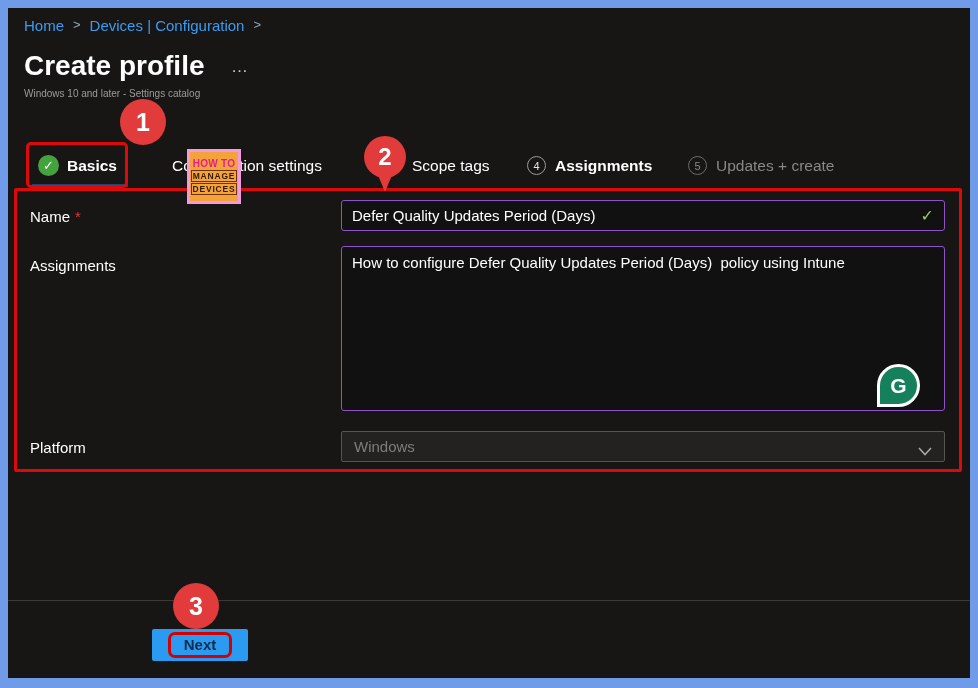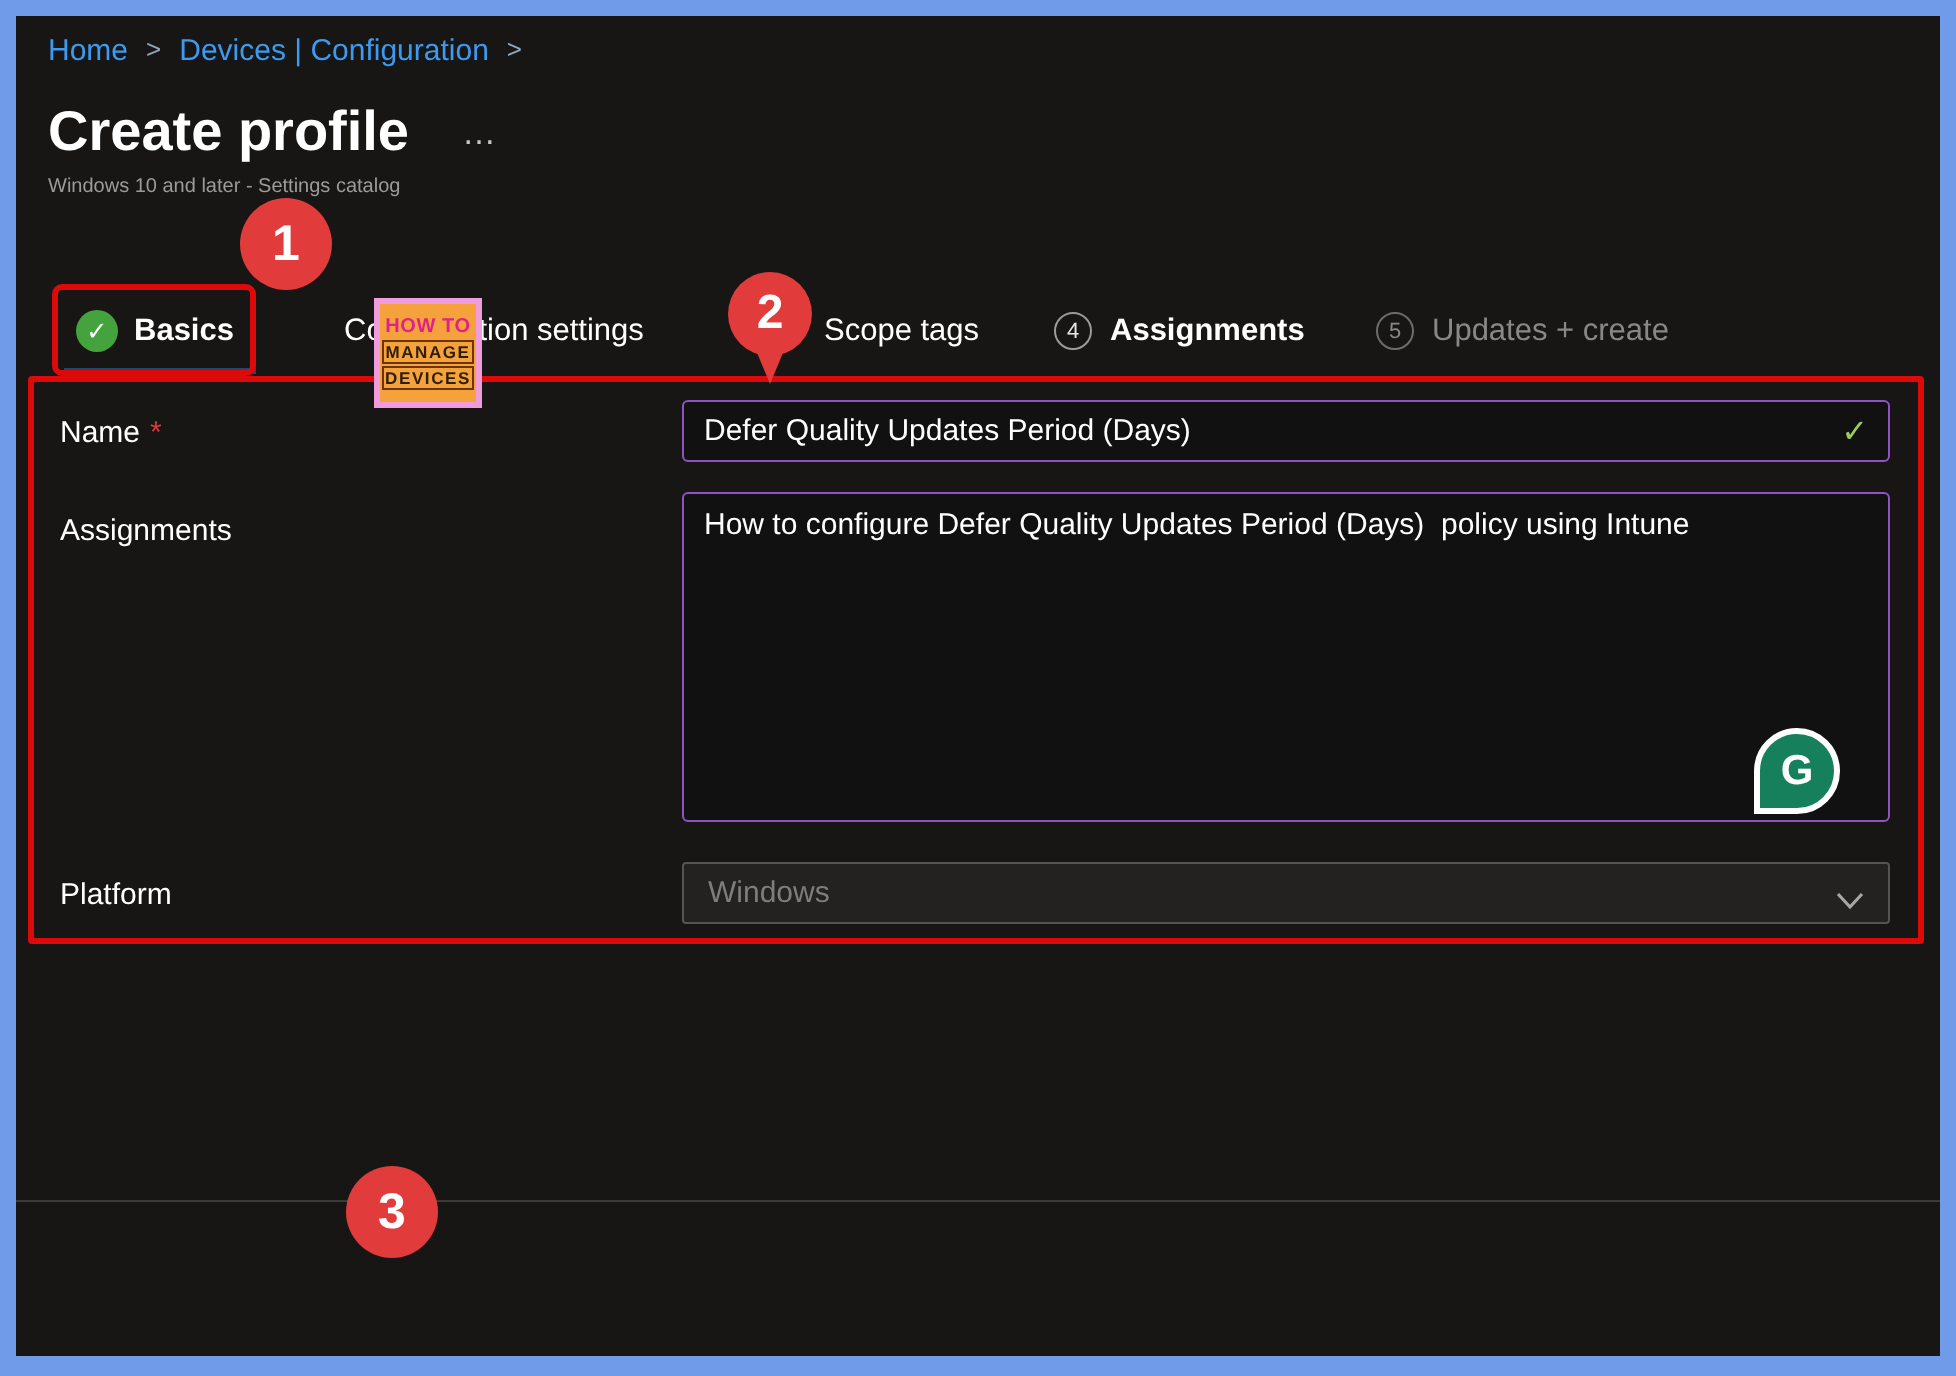--- a/index.html
+++ b/index.html
@@ -152,13 +152,16 @@
       <svg width="14" height="9" viewBox="0 0 14 9">
           <polyline points="1,1 7,7.5 13,1" fill="none" stroke="#A8A6A4" stroke-width="1.6"></polyline>
         </svg>
     </span>
   </div>
 
   <div class="abs footer-divider"></div>
 
   <div class="abs anno-circle" style="left:173px; top:583px;">3</div>
 
+  <button class="abs btn-next">
+    <span class="next-anno">Next</span>
+  </button>
 </div>
 
 </body></html>

